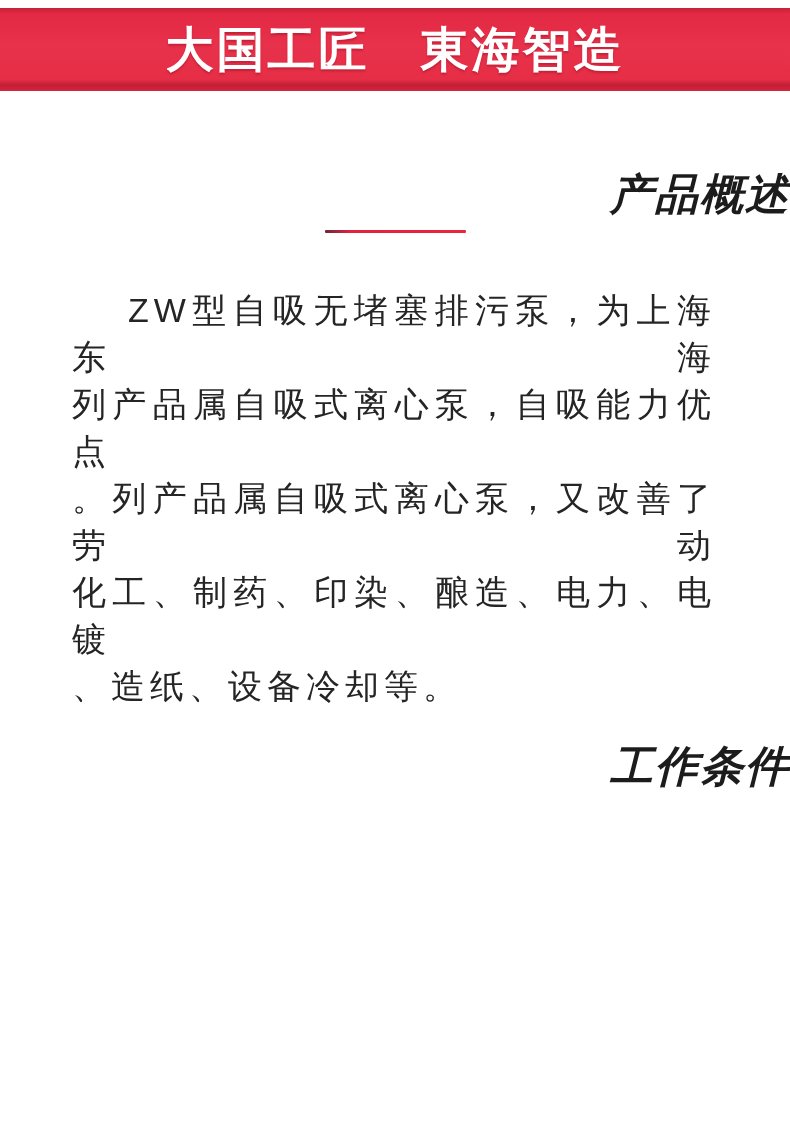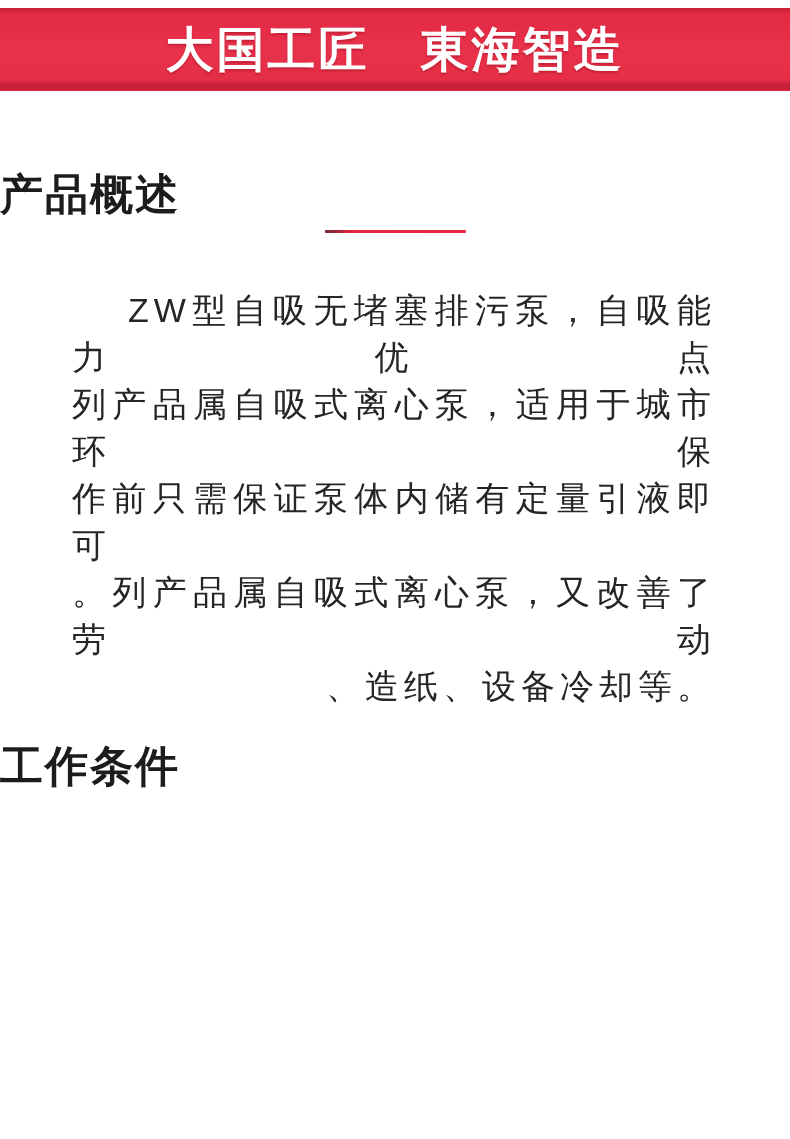--- a/index.html
+++ b/index.html
@@ -26,68 +26,68 @@
   .banner-title {
     color:#ffffff;
     font-size:48px;
     font-weight:700;
     letter-spacing:3px;
     white-space:pre;
     text-shadow:0 2px 2px rgba(120,0,15,0.30);
   }
   .section-title {
     margin-top:79px;
-    text-align:left;
+    text-align:right;
     font-size:43px;
     line-height:48px;
     font-weight:800;
     color:#1c1c1c;
     letter-spacing:2px;
+    font-style:italic;
   }
   .section-conditions .section-title { margin-top:32px; }
   .title-underline {
     width:141px;
     height:3px;
     margin:12px auto 0;
     border-radius:1px;
     background:linear-gradient(90deg, #6d2836 0%, #e2223e 18%, #ea2540 100%);
   }
   .content {
     width:644px;
     margin-left:72px;
     color:#252525;
   }
   .para { margin-top:54px; }
   .para-line {
     font-size:34px;
     line-height:47px;
     letter-spacing:5px;
     color:#252525;
-    text-align:right;
   }
   .just { text-align:justify; text-align-last:justify; }
   .first { text-indent:56px; }
 </style>
 </head>
 <body>
 
 <div class="page">
 
   <header class="banner">
     <h1 class="banner-title">大国工匠　東海智造</h1>
   </header>
 
   <section class="section-overview">
     <h2 class="section-title">产品概述</h2>
     <div class="title-underline"></div>
     <div class="content para">
-      <div class="para-line just first">ZW型自吸无堵塞排污泵，自吸能力优点</div>
-      <div class="para-line just">列产品属自吸式离心泵，适用于城市环保</div>
-      <div class="para-line just">作前只需保证泵体内储有定量引液即可</div>
+      <div class="para-line just first">ZW型自吸无堵塞排污泵，为上海东海</div>
+      <div class="para-line just">列产品属自吸式离心泵，自吸能力优点</div>
       <div class="para-line just">。列产品属自吸式离心泵，又改善了劳动</div>
+      <div class="para-line just">化工、制药、印染、酿造、电力、电镀</div>
       <div class="para-line">、造纸、设备冷却等。</div>
     </div>
   </section>
 
   <section class="section-conditions">
     <h2 class="section-title">工作条件</h2>
 
   </section>
 
 </div>

